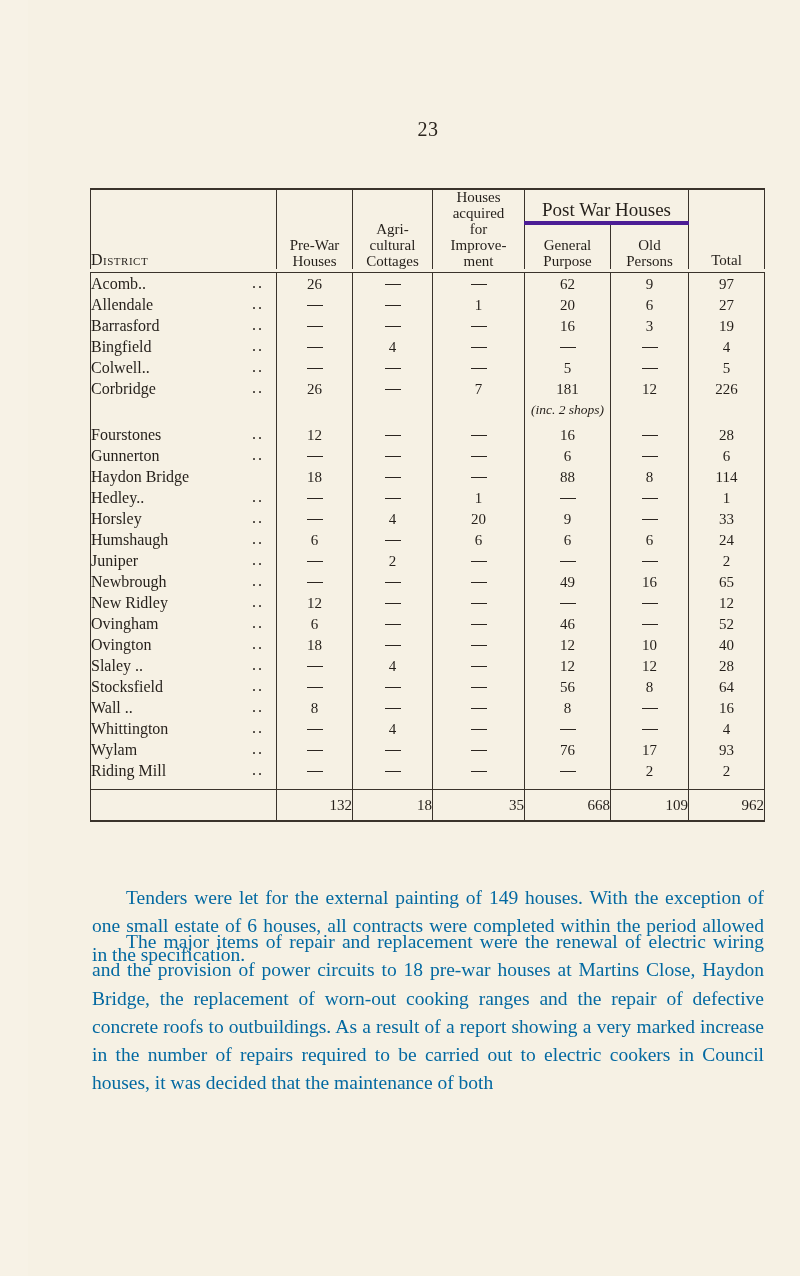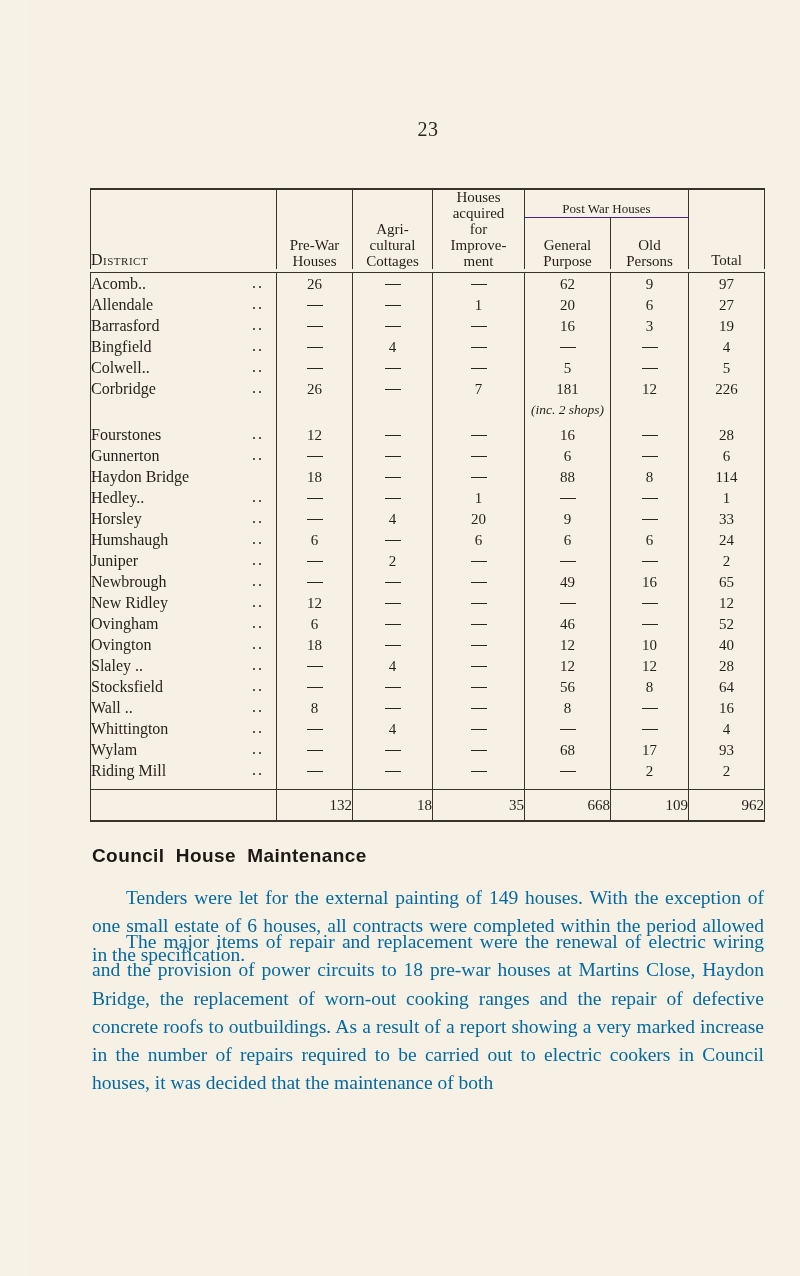--- a/index.html
+++ b/index.html
@@ -88,22 +88,22 @@
     padding-bottom: 7px;
     font-variant: small-caps;
     letter-spacing: 0.5px;
     font-size: 16px;
   }
   th.group-head {
     text-align: center;
     vertical-align: top;
     padding-top: 5px;
     padding-bottom: 3px;
-    font-size: 13px;
-    border-bottom: 1px solid #4c1d95;
+    font-size: 19px;
+    border-bottom: 4px solid #4c1d95;
   }
   th.total-head {
     text-align: center;
     vertical-align: middle;
     font-size: 15px;
   }
 
   
   td.district {
     text-align: left;
@@ -458,21 +458,21 @@
             <td class="num"><span class="dash"></span></td>
             <td class="num"><span class="dash"></span></td>
             <td class="num"><span class="dash"></span></td>
             <td class="num">4</td>
           </tr>
           <tr>
             <td class="district"><span>Wylam</span><span class="dots">..</span></td>
             <td class="num"><span class="dash"></span></td>
             <td class="num"><span class="dash"></span></td>
             <td class="num"><span class="dash"></span></td>
-            <td class="num">68</td>
+            <td class="num">76</td>
             <td class="num">17</td>
             <td class="num">93</td>
           </tr>
           <tr>
             <td class="district"><span>Riding Mill</span><span class="dots">..</span></td>
             <td class="num"><span class="dash"></span></td>
             <td class="num"><span class="dash"></span></td>
             <td class="num"><span class="dash"></span></td>
             <td class="num"><span class="dash"></span></td>
             <td class="num">2</td>
@@ -495,21 +495,20 @@
           <td>18</td>
           <td>35</td>
           <td>668</td>
           <td>109</td>
           <td>962</td>
         </tr>
       </tfoot>
     </table>
   </div>
 
-  <div class="section-head">Council  House  Maintenance</div>
 
   <div class="prose" id="para-1">
     <p>Tenders were let for the external painting of 149 houses. With the exception of one small estate of 6 houses, all contracts were completed within the period allowed in the specification.</p>
   </div>
   <div class="prose" id="para-2">
     <p>The major items of repair and replacement were the renewal of electric wiring and the provision of power circuits to 18 pre-war houses at Martins Close, Haydon Bridge, the replacement of worn-out cooking ranges and the repair of defective concrete roofs to outbuildings. As a result of a report showing a very marked increase in the number of repairs required to be carried out to electric cookers in Council houses, it was decided that the maintenance of both</p>
   </div>
 
 </div>
 

